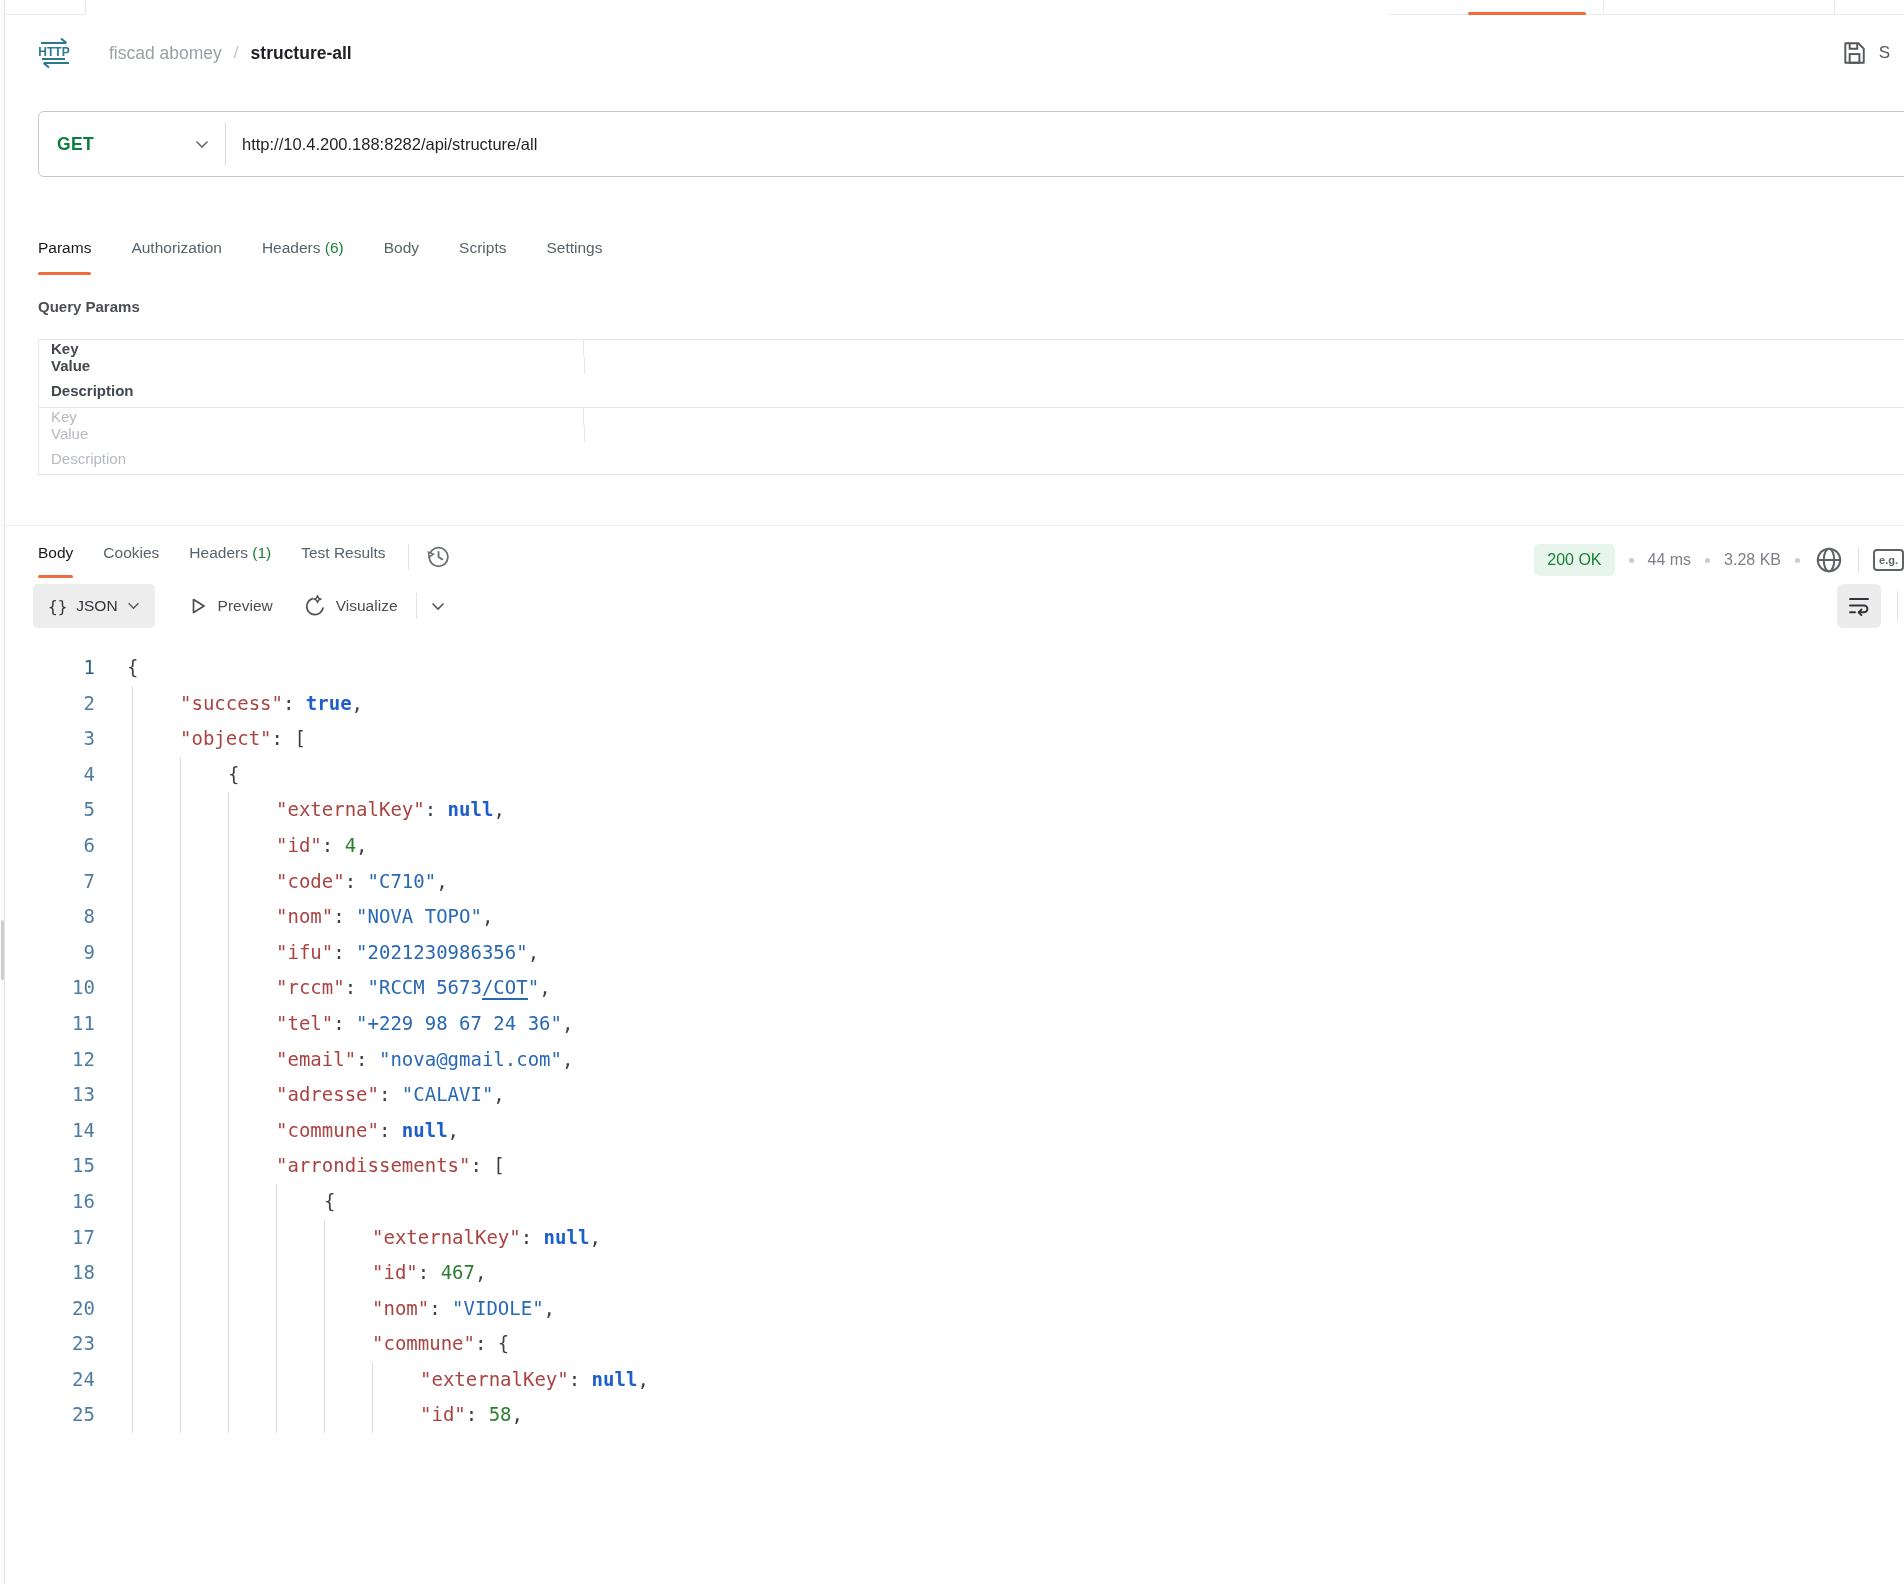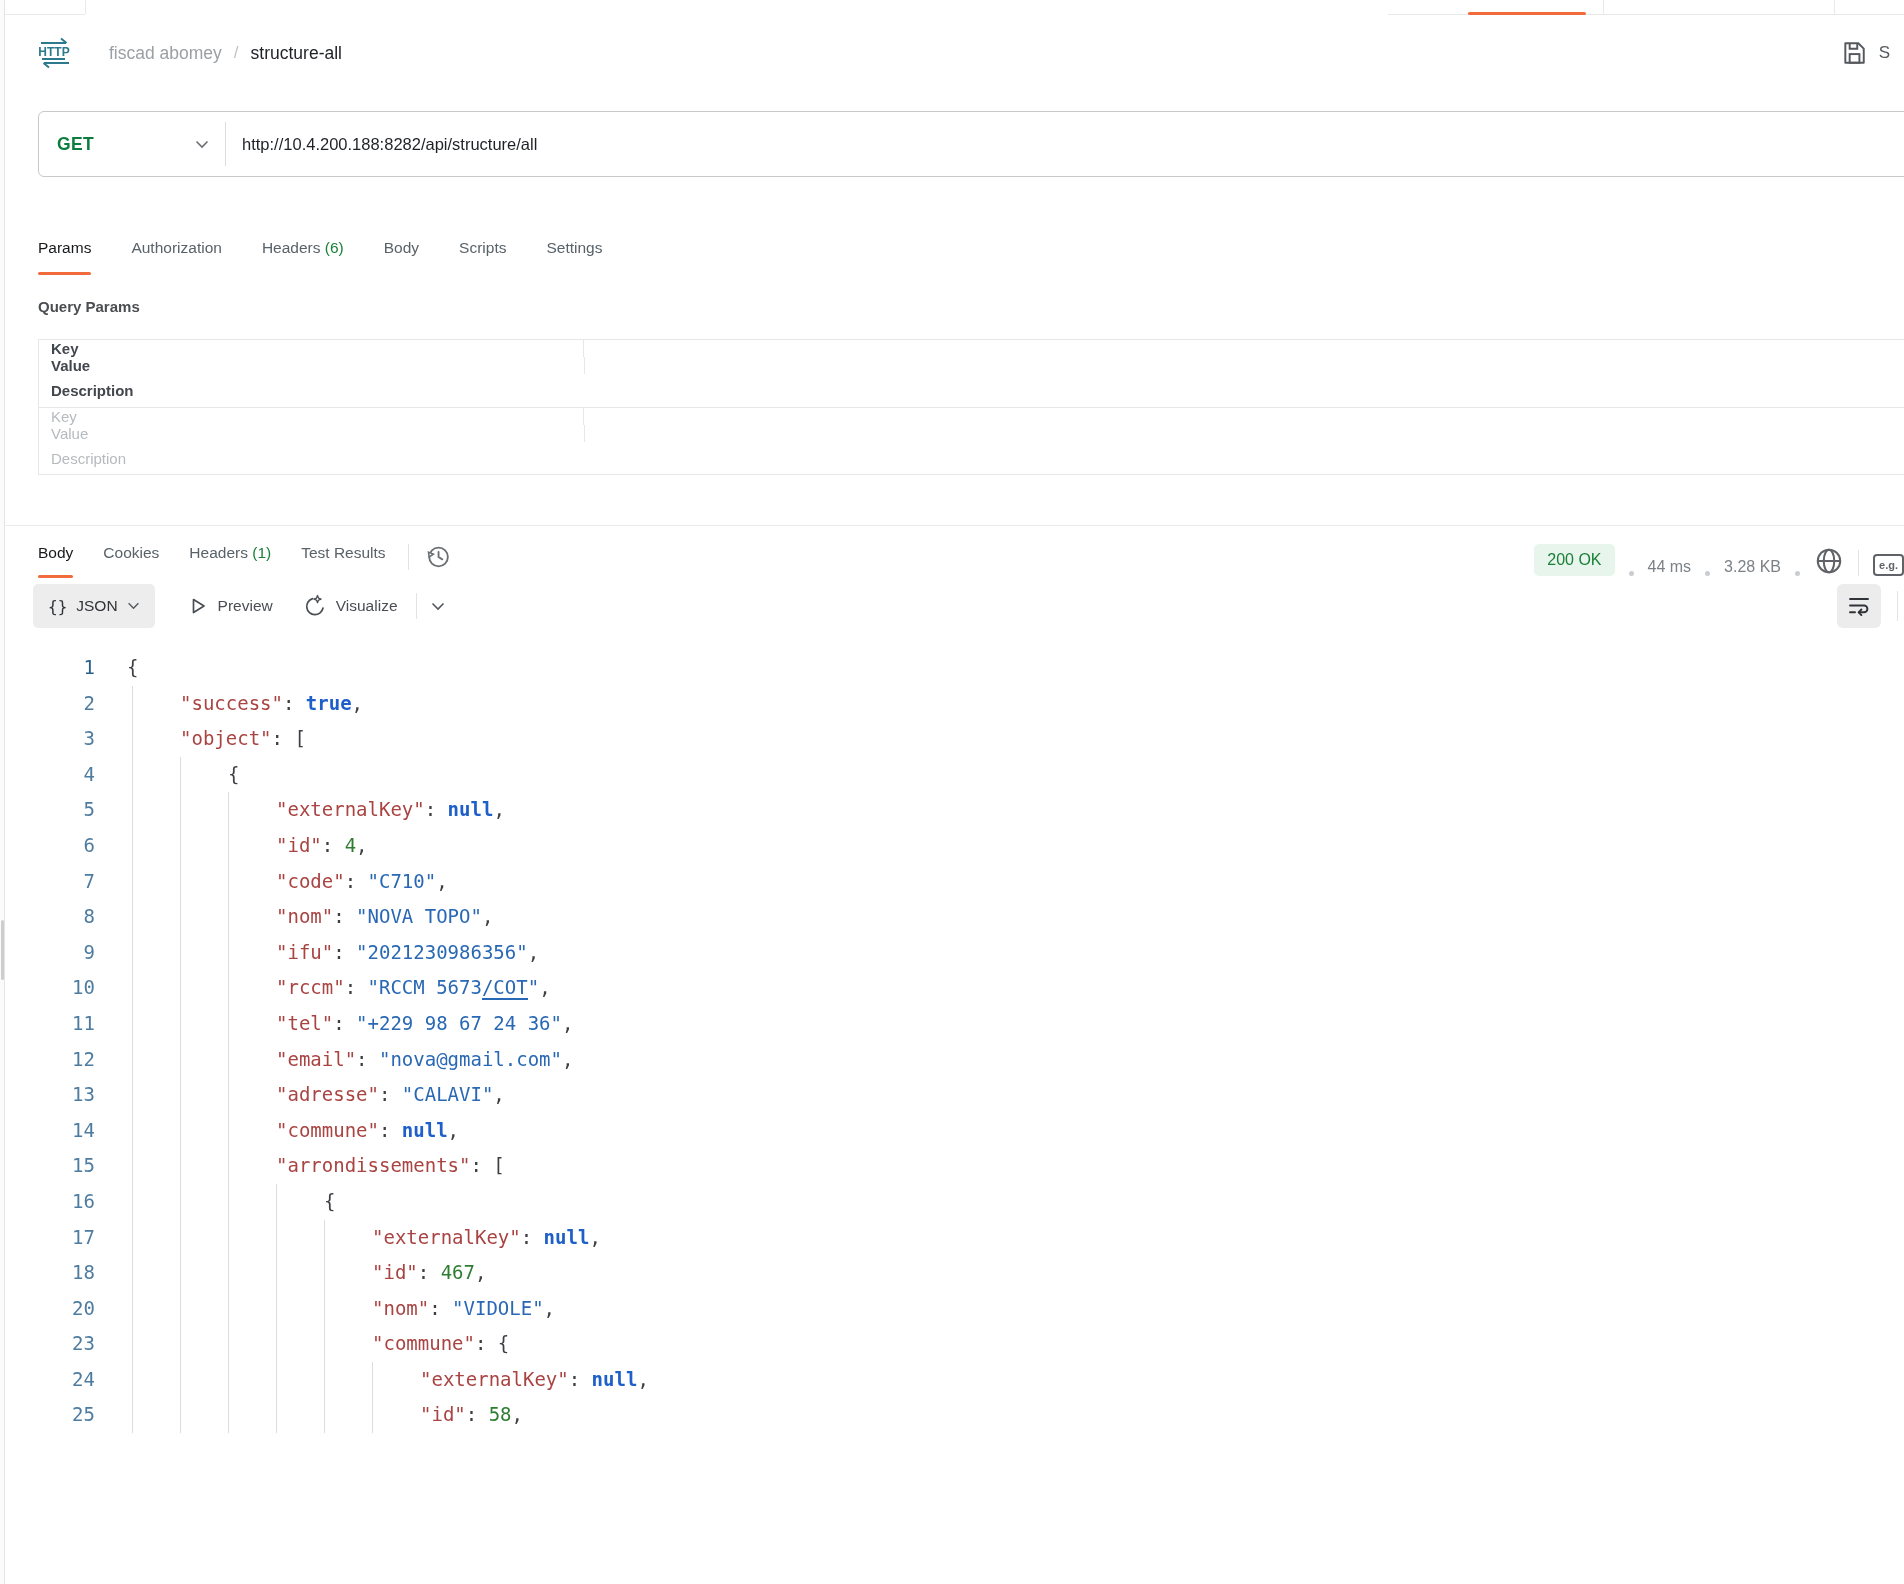--- a/index.html
+++ b/index.html
@@ -19,21 +19,21 @@
   .ts-b-left { left:0; width:80px; }
   .ts-b-right { left:1383px; right:0; }
   .ts-active { position:absolute; bottom:0; left:1463px; width:118px; height:3px; background:var(--accent-orange); border-radius:2px; }
   .ts-sep { position:absolute; top:0; bottom:1px; width:1px; background:#e9e9e9; }
 
   
   .req-header { height:62px; padding:14px 28px 0 32px; display:flex; align-items:center; }
   .http-badge { margin-right:36px; flex:none; }
   .crumb-collection { color:#9aa0a6; font-size:17.5px; }
   .crumb-sep { color:#c0c4c8; font-size:17px; margin:0 12px; }
-  .crumb-name { color:#1f2126; font-size:17.5px; font-weight:400; }
+  .crumb-name { color:#1f2126; font-size:17.5px; font-weight:700; }
   .req-save { margin-left:auto; display:flex; align-items:center; gap:12px; color:#55595e; font-size:17px; margin-right:-14px; }
 
   
   .url-row { margin:34px 0 0 33px; margin-right:-8px; height:66px; border:1px solid #c8c8c8; border-radius:6px;
     display:flex; align-items:stretch; background:#fff; }
   .method { width:186px; display:flex; align-items:center; padding-left:18px; cursor:pointer; }
   .method-label { color:var(--method-green); font-weight:700; font-size:17.5px; letter-spacing:.3px; }
   .method-chevron { margin-left:auto; margin-right:16px; }
   .url-divider { width:1px; background:#dcdcdc; margin:10px 0; }
   .url-input { flex:1; border:0; outline:0; font-size:16.5px; color:#1f2126; padding-left:16px; background:transparent;
@@ -61,21 +61,21 @@
   .qp-input::placeholder { color:#b6babf; }
 
   .section-divider { margin-top:50px; height:1px; background:#ececec; }
 
   
   .resp-bar { display:flex; align-items:flex-start; padding:18px 6px 0 33px; }
   .resp-tabs { display:flex; gap:30px; align-items:center; }
   .resp-tabs .tab { padding-bottom:16px; }
   .resp-tools { display:flex; align-items:center; gap:16px; margin-left:22px; }
   .vdiv { width:1px; height:26px; background:#e3e3e3; }
-  .resp-meta { margin-left:auto; display:flex; align-items:flex-end; gap:14px; }
+  .resp-meta { margin-left:auto; display:flex; align-items:center; gap:14px; }
   .status-badge { background:var(--status-bg); color:var(--status-text); font-size:16px; font-weight:500;
     padding:7px 13px; border-radius:5px; }
   .meta-dot { width:5px; height:5px; border-radius:50%; background:#c9cdd1; }
   .meta-text { color:#7b8187; font-size:16px; }
   .eg-box { border:2px solid #5f6368; border-radius:4px; color:#5f6368; font-size:11px; font-weight:700;
     padding:3px 4px; margin-right:-6px; }
 
   
   .toolbar { display:flex; align-items:center; margin:4px 6px 0 28px; height:48px; }
   .fmt-pill { display:flex; align-items:center; gap:9px; background:#ededed; border-radius:5px; height:44px;

